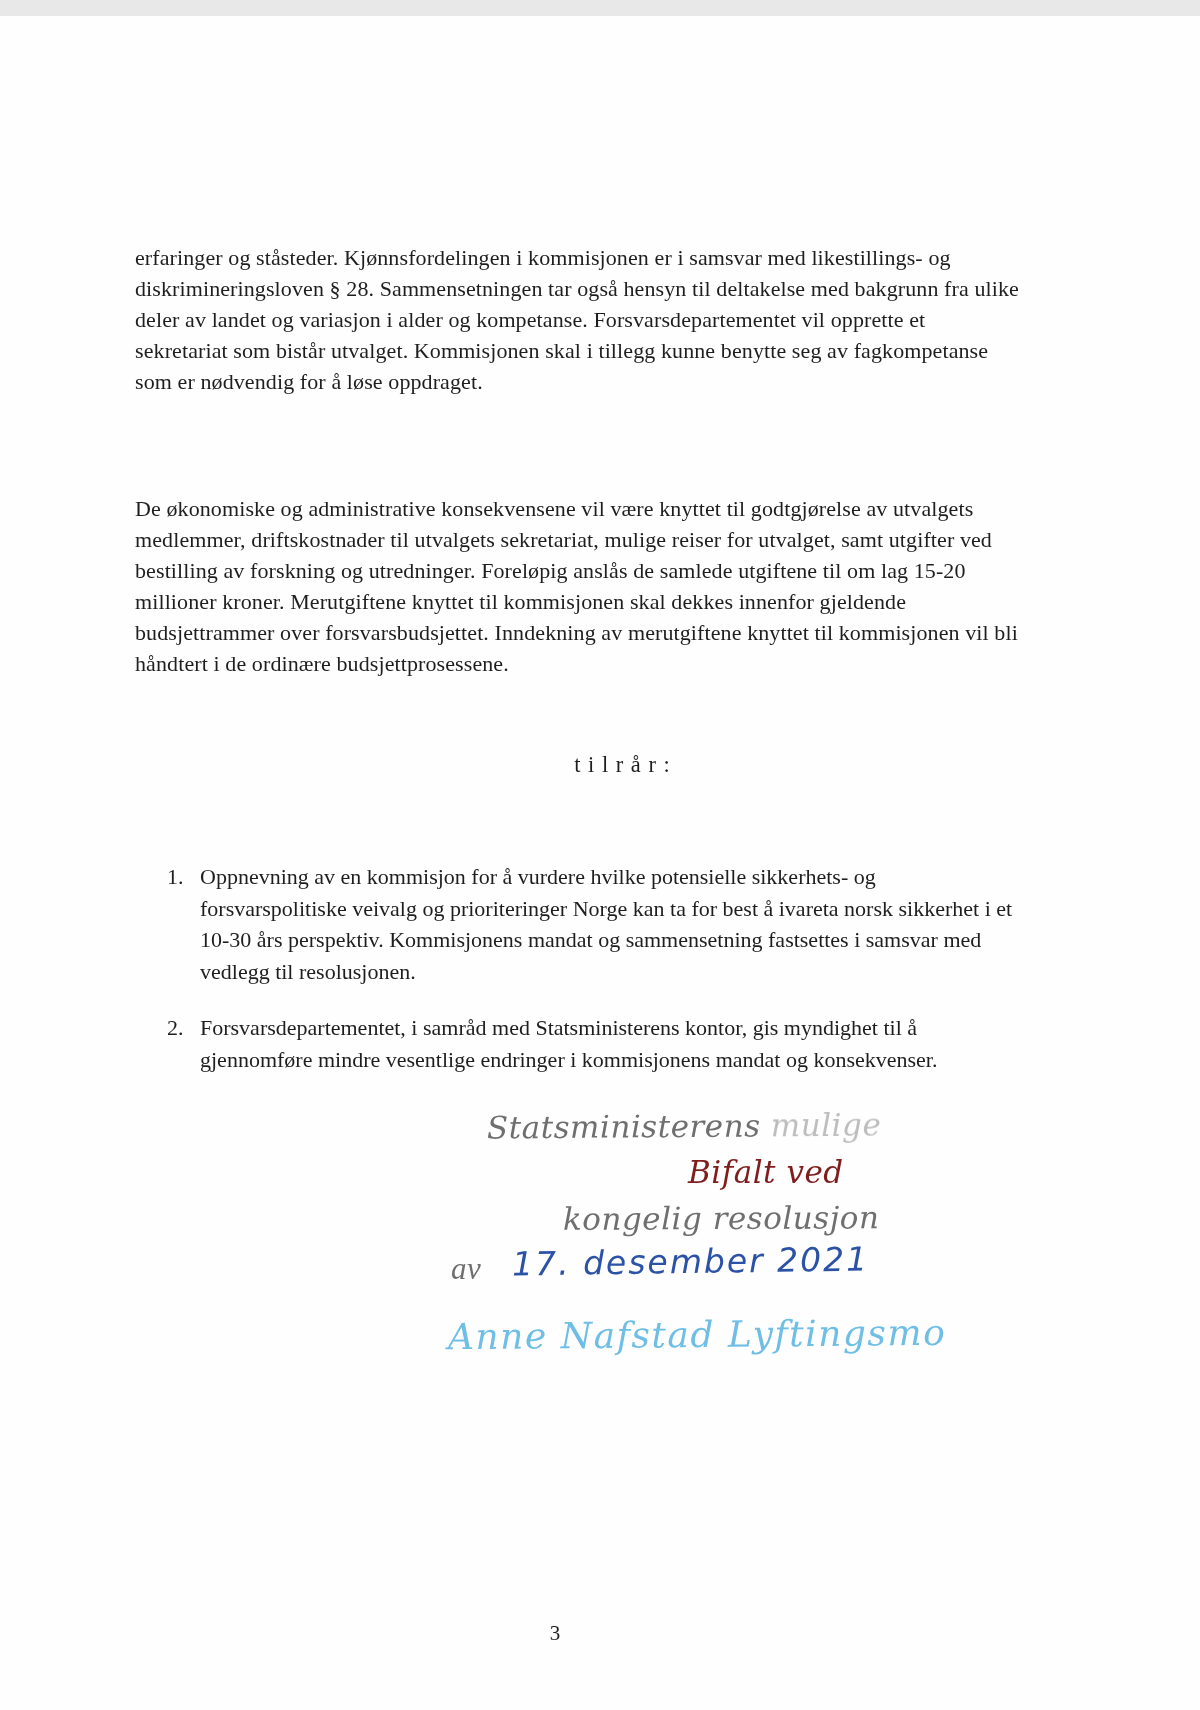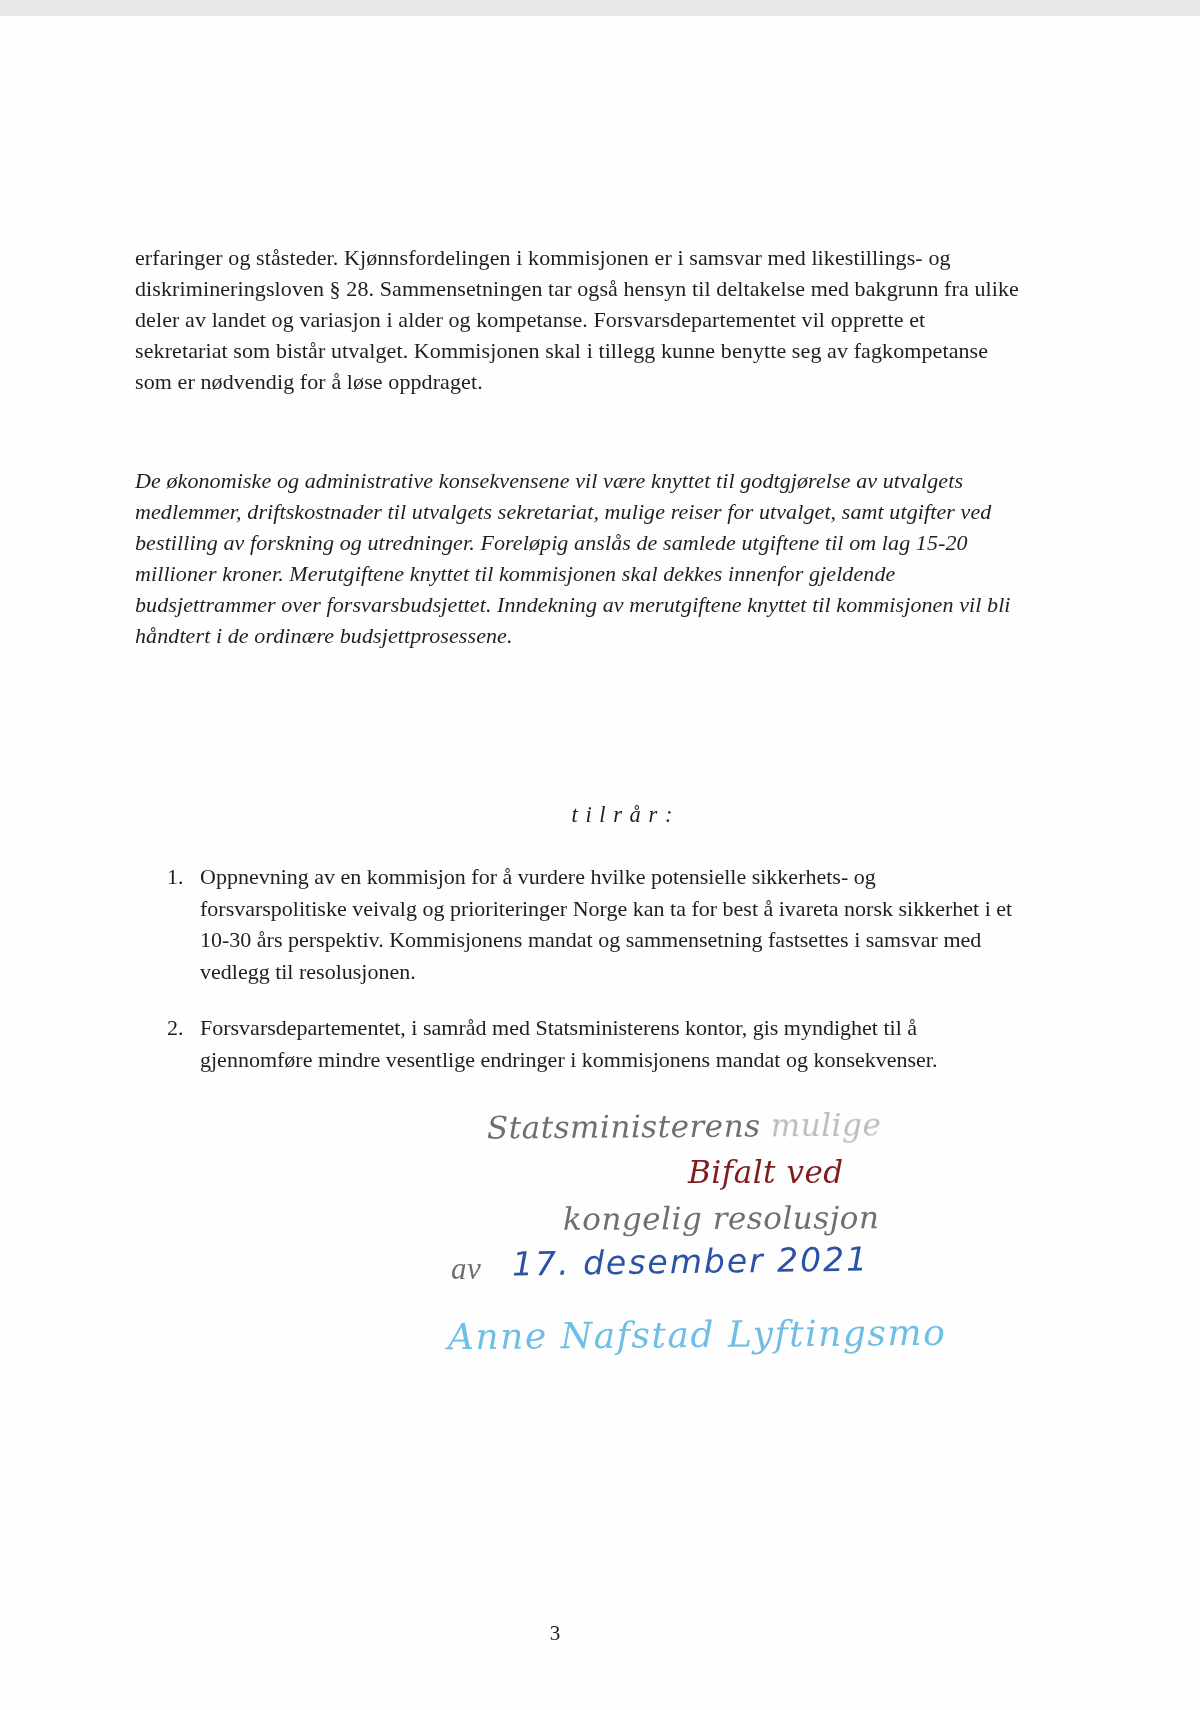--- a/index.html
+++ b/index.html
@@ -16,30 +16,30 @@
     position:absolute;
     left:135px;
     width:888px;
     font-size:22px;
     line-height:31px;
     text-align:left;
     letter-spacing:0.1px;
   }
   .p1{top:226px;}
   .heading{top:437px;font-weight:bold;font-size:22.5px;}
-  .p2{top:449px;width:898px;font-style:italic;}
+  .p2{top:477px;width:898px;}
   .center-block{
     position:absolute;
     left:135px;
     width:975px;
     text-align:center;
     font-size:22.5px;
   }
   .dept{top:702px;font-weight:bold;}
-  .tilrar{top:786px;font-weight:normal;letter-spacing:1px;font-style:italic;}
+  .tilrar{top:736px;font-weight:normal;letter-spacing:1px;}
   .list-item{
     position:absolute;
     left:167px;
     width:860px;
     font-size:22px;
     line-height:31.5px;
   }
   .li-1{top:845px;}
   .li-2{top:996px;}
   .li-num{

